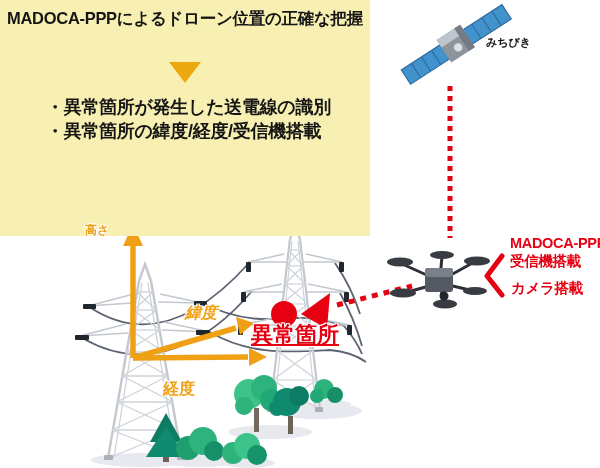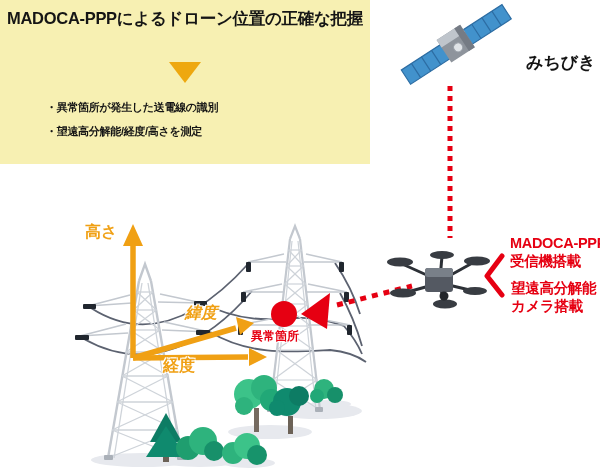--- a/index.html
+++ b/index.html
@@ -2,44 +2,44 @@
 <html style="--panel-bg: #f7f0b2; --accent-gold: #eea80f; --axis-orange: #f0a014; --alert-red: #e60012;"><head>
 <meta charset="utf-8">
 <style>
   html,body{margin:0;padding:0;background:#ffffff;}
   .stage{
     position:relative;width:600px;height:468px;overflow:hidden;background:#fff;
     font-family:"Liberation Sans","DejaVu Sans",sans-serif;
   }
   .stage svg{position:absolute;left:0;top:0;}
   
-  .panel{position:absolute;left:0;top:0;width:370px;height:164px;background:var(--panel-bg);}
+  .panel{position:absolute;left:0;top:0;width:370px;height:236px;background:var(--panel-bg);}
   .panel-title{position:absolute;left:0;top:7px;width:370px;text-align:center;
     font-weight:700;font-size:16.5px;line-height:23px;color:#151515;letter-spacing:-0.3px;}
   .tri{position:absolute;left:169px;top:62px;width:0;height:0;
     border-left:16px solid transparent;border-right:16px solid transparent;
     border-top:21px solid var(--accent-gold);}
-  .bullets{position:absolute;left:46px;top:95px;font-weight:700;font-size:11px;
+  .bullets{position:absolute;left:46px;top:95px;font-weight:700;font-size:18px;
     line-height:24px;color:#151515;letter-spacing:-0.3px;}
   
   .lbl{position:absolute;white-space:nowrap;font-weight:700;}
   .black-lbl{color:#141414;}
   .red-lbl{color:var(--alert-red);}
   .orange-lbl{color:var(--axis-orange);
     text-shadow:-1px -1px 0 #fff,1px -1px 0 #fff,-1px 1px 0 #fff,1px 1px 0 #fff;}
   .halo{text-shadow:-1px -1px 0 #fff,1px -1px 0 #fff,-1px 1px 0 #fff,1px 1px 0 #fff;}
-  .michibiki{left:486px;top:51px;font-size:17px;margin-left:40px;}
+  .michibiki{left:486px;top:35px;font-size:11px;}
   .receiver{left:510px;top:234px;font-size:14.5px;line-height:18px;letter-spacing:-0.3px;}
   .camera{left:511px;top:279px;font-size:14.5px;line-height:18px;letter-spacing:-0.3px;}
   .caption{left:380px;top:320px;width:152px;text-align:center;
     font-size:13.5px;line-height:18.5px;letter-spacing:-0.5px;white-space:nowrap;}
-  .anomaly{left:251px;top:328px;font-size:12px;}
-  .ax-h{left:85px;top:222px;font-size:16px;}
+  .anomaly{left:251px;top:320px;font-size:22px;text-decoration:underline;}
+  .ax-h{left:85px;top:222px;font-size:12px;}
   .ax-lat{left:185px;top:303px;font-size:16px;font-style:italic;}
-  .ax-lon{left:163px;top:356px;font-size:16px;}
+  .ax-lon{left:163px;top:379px;font-size:16px;}
 </style>
 </head>
 <body>
 
 <div class="stage">
 
   <svg width="600" height="468" viewBox="0 0 600 468">
 
     <g fill="#e7e9ee">
       <ellipse cx="143" cy="460" rx="52" ry="7"></ellipse>
@@ -244,35 +244,34 @@
     <path d="M502,256 L487,276 L502,295" fill="none" style="stroke:var(--alert-red);" stroke-width="5" stroke-linecap="round" stroke-linejoin="round"></path>
   </svg>
 
   <div class="panel">
     <div class="panel-title">
       <div>MADOCA-PPPによるドローン位置の正確な把握</div>
     </div>
     <div class="tri"></div>
     <div class="bullets">
       <div>・異常箇所が発生した送電線の識別</div>
-      <div>・望遠高分解能/経度/高さを測定</div>
+      <div>・異常箇所の緯度/経度/受信機搭載</div>
     </div>
   </div>
 
   <div class="lbl black-lbl michibiki">みちびき</div>
 
   <div class="lbl orange-lbl ax-h">高さ</div>
   <div class="lbl orange-lbl ax-lat">緯度</div>
   <div class="lbl orange-lbl ax-lon">経度</div>
 
   <div class="lbl red-lbl halo anomaly">異常箇所</div>
 
   <div class="lbl red-lbl receiver">
     <div>MADOCA-PPP</div>
     <div>受信機搭載</div>
   </div>
   <div class="lbl red-lbl camera">
-    <div>望遠高分解能</div>
     <div>カメラ搭載</div>
   </div>
 
 
 </div>
 
 </body></html>

